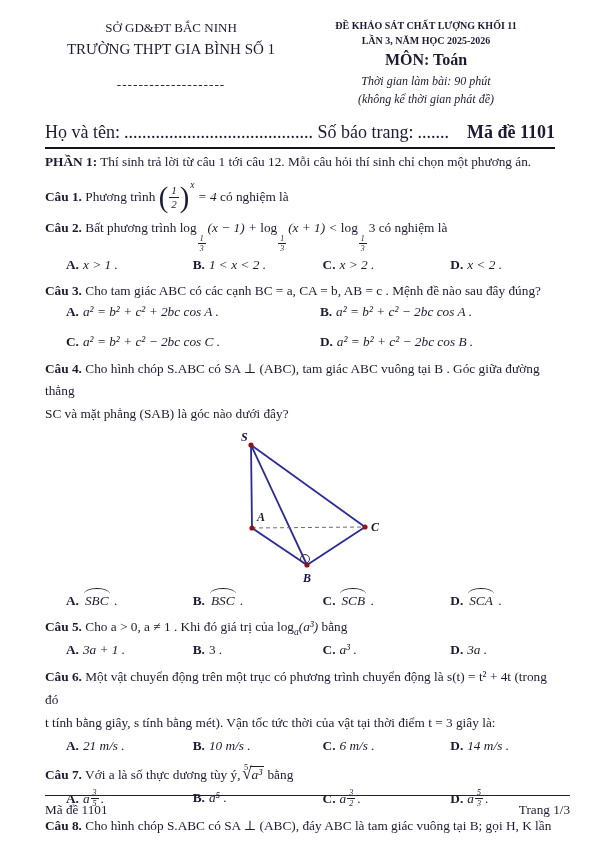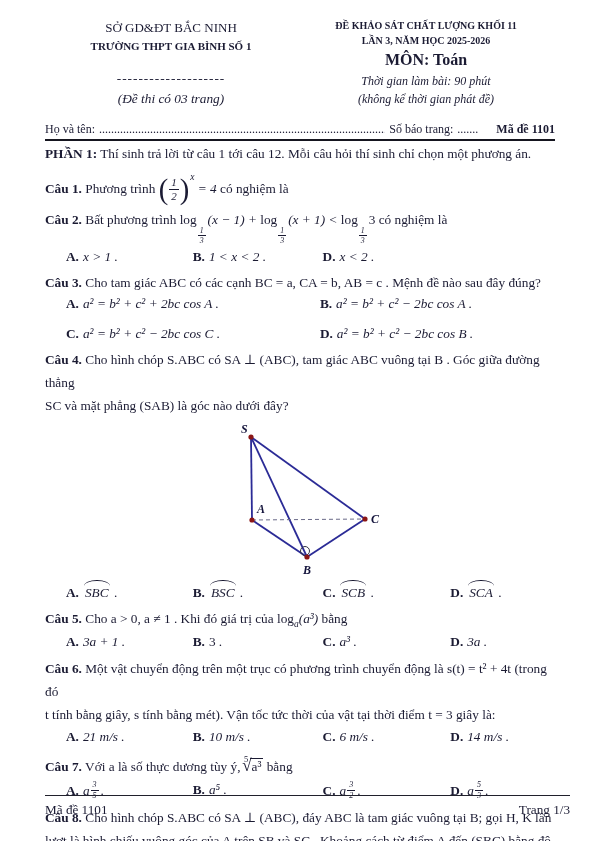--- a/index.html
+++ b/index.html
@@ -7,28 +7,28 @@
     position:relative;width:614px;height:841px;margin:0 auto;background:#ffffff;
     box-sizing:border-box;padding:18px 59px 0 45px;
     font-family:"Liberation Serif","DejaVu Serif",serif;
     color:#1b1b33;font-size:13.3px;line-height:1.5;overflow:hidden;
   }
   
   .header{display:flex;}
   .h-left{width:252px;text-align:center;}
   .h-right{flex:1;text-align:center;}
   .h-left .l1{font-size:13px;}
-  .h-left .l2{font-weight:bold;font-size:11px;}
+  .h-left .l2{font-weight:normal;font-size:15px;}
   .dashes{margin-top:15px;letter-spacing:1px;}
   .note{font-style:italic;}
   .r1,.r2{font-weight:bold;font-size:10px;}
   .r3{font-weight:bold;font-size:16px;}
   .r4,.r5{font-style:italic;font-size:12px;}
   
-  .inforow{display:flex;align-items:baseline;margin-top:11px;font-size:12px;}
+  .inforow{display:flex;align-items:baseline;margin-top:11px;font-size:18px;}
   .dotfill{flex:1;overflow:hidden;white-space:nowrap;margin:0 4px;}
   .code{font-weight:bold;margin-left:18px;white-space:nowrap;}
   .rule-thick{border-bottom:2.6px solid #15151f;margin-top:1px;}
   
   .part1{margin:3px 0 0;}
   .stem{margin:6px 0 1px;}
   .qlabel{font-weight:bold;}
   .bline{display:block;}
   .tall{line-height:1.72;}
   .ans4{display:grid;grid-template-columns:1.21fr 1.24fr 1.22fr 1fr;padding-left:21px;margin-top:1px;}
@@ -40,21 +40,21 @@
   .mfrac{display:inline-flex;flex-direction:column;align-items:center;vertical-align:middle;
          font-size:11px;line-height:1.25;font-style:italic;margin:0 1px;}
   .mden{border-top:1px solid currentColor;padding:0 2px;}
   .bigp{font-size:215%;font-weight:300;vertical-align:middle;line-height:.85;display:inline-block;}
   .expx{font-style:italic;font-size:9.5px;vertical-align:13px;margin-left:1px;}
   .logsub{display:inline-flex;flex-direction:column;align-items:center;font-size:7.8px;line-height:1.2;
           font-style:italic;vertical-align:-9px;margin:0 2px 0 1px;}
   .asub{font-style:italic;font-size:9.5px;}
   .ridx{font-size:8.5px;vertical-align:9px;margin-right:-6px;}
   .rsign{font-size:17px;}
-  .radicand{border-top:1.1px solid currentColor;padding:0 2px;margin-left:-2px;}
+  .radicand{border-top:1.1px solid currentColor;font-style:italic;padding:0 2px;margin-left:-2px;}
   .supfrac{display:inline-flex;flex-direction:column;align-items:center;font-size:8px;line-height:1.25;
            font-style:italic;vertical-align:8px;margin:0 2px 0 1px;}
   .hat{font-style:italic;position:relative;display:inline-block;padding:1px 2px 0 2px;}
   .hat::before{content:"";position:absolute;top:-2px;left:1px;right:1px;height:5px;
                border-top:1.3px solid currentColor;border-radius:50% 50% 0 0 / 100% 100% 0 0;}
   
   .figwrap{margin:3px 0 0 140px;line-height:0;}
   .fig .dash{stroke:#6a6a88;stroke-width:1;stroke-dasharray:4 3;}
   .fig .angle{fill:none;stroke:#333344;stroke-width:1;}
   .fig .figlabels text{font-style:italic;font-weight:bold;font-size:12px;fill:#14143c;
@@ -66,21 +66,20 @@
 </head>
 <body>
 
 <div class="page">
 
   <div class="header">
     <div class="h-left">
       <div class="l1">SỞ GD&amp;ĐT BẮC NINH</div>
       <div class="l2">TRƯỜNG THPT GIA BÌNH SỐ 1</div>
       <div class="dashes">--------------------</div>
-      <div class="note">(Đề thi có 03 trang)</div>
     </div>
     <div class="h-right">
       <div class="r1">ĐỀ KHẢO SÁT CHẤT LƯỢNG KHỐI 11</div>
       <div class="r2">LẦN 3, NĂM HỌC 2025-2026</div>
       <div class="r3">MÔN: Toán</div>
       <div class="r4">Thời gian làm bài: 90 phút</div>
       <div class="r5">(không kể thời gian phát đề)</div>
     </div>
   </div>
 
@@ -125,20 +124,21 @@
         </span><span class="it">(x + 1) &lt;</span>
       <span>log</span><span class="logsub">
           <span>1</span>
           <span class="mden">3</span>
         </span><span>3</span>
       <span>có nghiệm là</span>
     </p>
     <div class="ans4">
       <span class="opt"><b class="al">A.</b><span class="it">x &gt; 1 .</span></span>
       <span class="opt"><b class="al">B.</b><span class="it">1 &lt; x &lt; 2 .</span></span>
+      <span class="opt"><b class="al">C.</b><span class="it">x &gt; 2 .</span></span>
       <span class="opt"><b class="al">D.</b><span class="it">x &lt; 2 .</span></span>
     </div>
   </div>
 
   <div>
     <p class="stem">
       <b class="qlabel">Câu 3.</b>
       <span>Cho tam giác ABC có các cạnh BC = a, CA = b, AB = c . Mệnh đề nào sau đây đúng?</span>
     </p>
     <div class="ans2">

